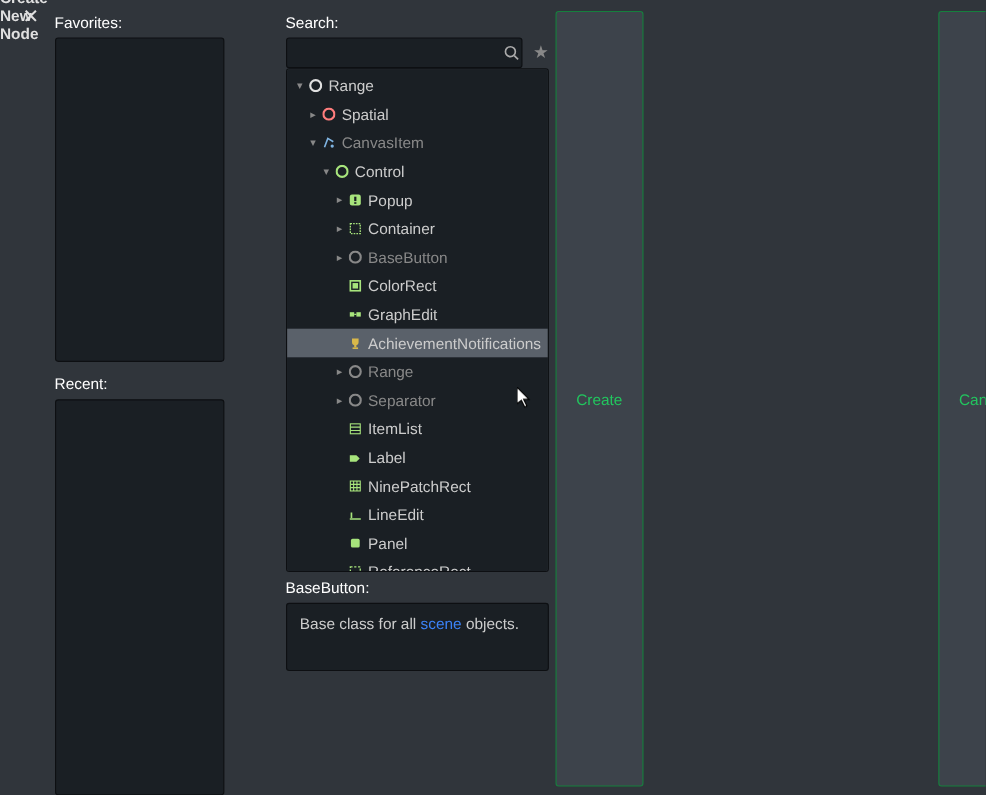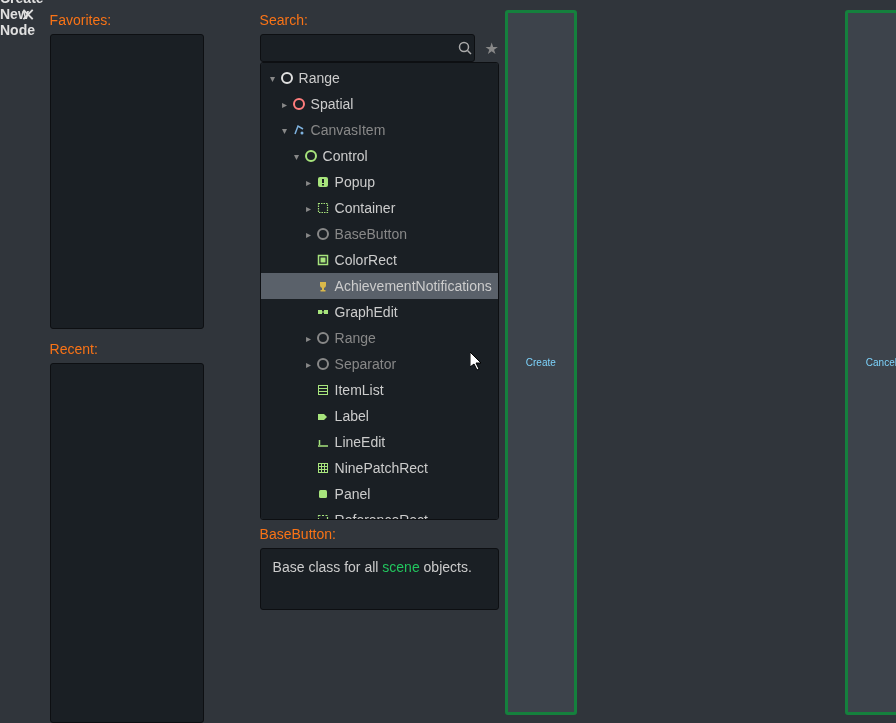--- a/index.html
+++ b/index.html
@@ -50,21 +50,21 @@
 }
 .right-col {
   flex: 1;
   display: flex;
   flex-direction: column;
   min-height: 0;
   margin-left: 48px;
 }
 .section-label {
   padding: 6px 0;
-  color: #f97316;
+  color: #ffffff;
 }
 .panel {
   background: #1a1f24;
   border: 1px solid #0d0f12;
   border-radius: 3px;
 }
 .fav-panel { height: 295px; margin-bottom: 6px; }
 .recent-panel { flex: 1; }
 .search-row {
   display: flex;
@@ -125,35 +125,35 @@
   justify-content: center;
   margin-right: 4px;
 }
 .node-label { white-space: nowrap; }
 .dimmed { color: #888; }
 .desc-panel {
   height: 62px;
   padding: 10px 12px;
   color: #ccc;
 }
-.desc-panel .kw { color: #22c55e; }
+.desc-panel .kw { color: #3b82f6; }
 .button-row {
   display: flex;
   justify-content: center;
   gap: 268px;
   padding: 10px 0 8px 0;
 }
 .btn {
   background: #3d434b;
-  border: 3px solid #15803d;
+  border: 1px solid #15803d;
   border-radius: 3px;
-  color: #7dd3fc;
+  color: #22c55e;
   padding: 6px 18px;
   cursor: pointer;
-  font-size: 10px;
+  font-size: 14px;
 }
 .cursor-ptr {
   position: absolute;
   pointer-events: none;
 }
 svg { display: block; }
 </style>
 </head>
 <body>
 
@@ -269,46 +269,46 @@
               <span class="indent" style="width:42px"></span>
               <span class="arrow"></span>
               <span class="icon">
                 <svg width="12" height="12">
                   <rect x="1.5" y="1.5" width="9" height="9" fill="none" stroke="#a7e47c" stroke-width="1.5"></rect>
                   <rect x="3.5" y="3.5" width="5" height="5" fill="#a7e47c"></rect>
                 </svg>
               </span>
               <span class="node-label ">ColorRect</span>
             </div>
+            <div class="tree-item">
+              <span class="indent" style="width:42px"></span>
+              <span class="arrow"></span>
+              <span class="icon">
+                <svg width="12" height="12">
+                  <rect x="1" y="4" width="4" height="4" fill="#a7e47c"></rect>
+                  <rect x="7" y="4" width="4" height="4" fill="#a7e47c"></rect>
+                  <line x1="5" y1="6" x2="7" y2="6" stroke="#a7e47c"></line>
+                </svg>
+              </span>
+              <span class="node-label ">GraphEdit</span>
+            </div>
             <div class="tree-item selected">
               <span class="indent" style="width:42px"></span>
               <span class="arrow"></span>
               <span class="icon">
                 <svg width="12" height="12">
                   <path d="M3 2h6v3a3 3 0 0 1-6 0z" fill="#d9b84a"></path>
                   <rect x="5" y="7" width="2" height="3" fill="#d9b84a"></rect>
                   <rect x="3.5" y="10" width="5" height="1.5" fill="#d9b84a"></rect>
                 </svg>
               </span>
               <span class="node-label ">AchievementNotifications</span>
             </div>
             <div class="tree-item">
               <span class="indent" style="width:42px"></span>
-              <span class="arrow"></span>
-              <span class="icon">
-                <svg width="12" height="12">
-                  <rect x="1" y="4" width="4" height="4" fill="#a7e47c"></rect>
-                  <rect x="7" y="4" width="4" height="4" fill="#a7e47c"></rect>
-                  <line x1="5" y1="6" x2="7" y2="6" stroke="#a7e47c"></line>
-                </svg>
-              </span>
-              <span class="node-label ">GraphEdit</span>
-            </div>
-            <div class="tree-item">
-              <span class="indent" style="width:42px"></span>
               <span class="arrow">▸</span>
               <span class="icon">
                 <svg width="12" height="12">
                   <circle cx="6" cy="6" r="5" fill="none" stroke="#888888" stroke-width="2"></circle>
                 </svg>
               </span>
               <span class="node-label dimmed">Range</span>
             </div>
             <div class="tree-item">
               <span class="indent" style="width:42px"></span>
@@ -334,45 +334,45 @@
             </div>
             <div class="tree-item">
               <span class="indent" style="width:42px"></span>
               <span class="arrow"></span>
               <span class="icon">
                 <svg width="12" height="12">
                   <path d="M1 4 L7 4 L10 7 L7 10 L1 10 Z" fill="#a7e47c"></path>
                 </svg>
               </span>
               <span class="node-label ">Label</span>
-            </div>
-            <div class="tree-item">
-              <span class="indent" style="width:42px"></span>
-              <span class="arrow"></span>
-              <span class="icon">
-                <svg width="12" height="12">
-                  <line x1="1" y1="10" x2="11" y2="10" stroke="#a7e47c" stroke-width="1.5"></line>
-                  <line x1="2.5" y1="4" x2="2.5" y2="9" stroke="#a7e47c" stroke-width="1.5"></line>
-                </svg>
-              </span>
-              <span class="node-label ">LineEdit</span>
             </div>
             <div class="tree-item">
               <span class="indent" style="width:42px"></span>
               <span class="arrow"></span>
               <span class="icon">
                 <svg width="12" height="12">
                   <rect x="1.5" y="1.5" width="9" height="9" fill="none" stroke="#a7e47c" stroke-width="1"></rect>
                   <line x1="4.5" y1="1.5" x2="4.5" y2="10.5" stroke="#a7e47c"></line>
                   <line x1="7.5" y1="1.5" x2="7.5" y2="10.5" stroke="#a7e47c"></line>
                   <line x1="1.5" y1="4.5" x2="10.5" y2="4.5" stroke="#a7e47c"></line>
                   <line x1="1.5" y1="7.5" x2="10.5" y2="7.5" stroke="#a7e47c"></line>
                 </svg>
               </span>
               <span class="node-label ">NinePatchRect</span>
+            </div>
+            <div class="tree-item">
+              <span class="indent" style="width:42px"></span>
+              <span class="arrow"></span>
+              <span class="icon">
+                <svg width="12" height="12">
+                  <line x1="1" y1="10" x2="11" y2="10" stroke="#a7e47c" stroke-width="1.5"></line>
+                  <line x1="2.5" y1="4" x2="2.5" y2="9" stroke="#a7e47c" stroke-width="1.5"></line>
+                </svg>
+              </span>
+              <span class="node-label ">LineEdit</span>
             </div>
             <div class="tree-item">
               <span class="indent" style="width:42px"></span>
               <span class="arrow"></span>
               <span class="icon">
                 <svg width="12" height="12">
                   <rect x="2" y="2" width="8" height="8" rx="1.5" fill="#a7e47c"></rect>
                 </svg>
               </span>
               <span class="node-label ">Panel</span>

